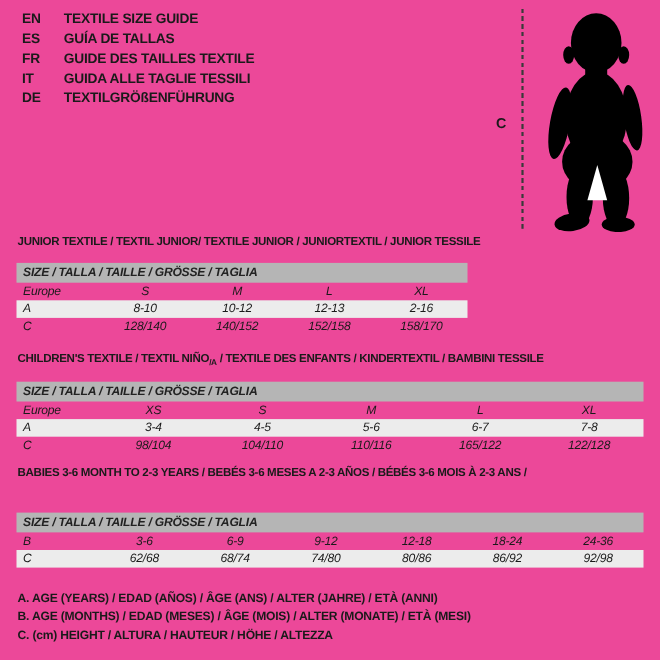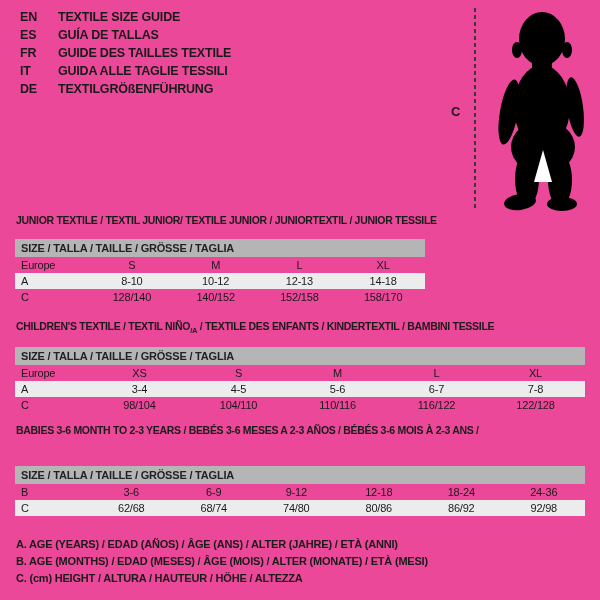--- a/index.html
+++ b/index.html
@@ -17,21 +17,21 @@
   
   .figure { position:absolute; left:445px; top:4px; width:152px; height:210px; }
   .vline { position:absolute; left:29px; top:4px; width:2px; height:200px;
            background-image:repeating-linear-gradient(#3a3a3a 0 4px, transparent 4px 7px); }
   .c-label { position:absolute; left:6px; top:100px; font-weight:bold; font-size:13px; }
   .baby-svg { position:absolute; left:42px; top:0; }
 
   
   .tbl-title { position:absolute; left:16px; font-weight:bold; font-size:10.5px;
                letter-spacing:-0.3px; white-space:nowrap; line-height:16px; }
-  .tbl { position:absolute; left:15px; }
+  .tbl { position:absolute; left:15px;font-style:italic; }
   .size-bar { height:18px; line-height:18px; background:#b5b5b5; color:#222;
               font-weight:bold; font-size:11px; letter-spacing:-0.2px; padding-left:6px; }
   .trow { display:flex; height:16px; line-height:16px; font-size:11px; letter-spacing:-0.2px; }
   .trow.shaded { background:#ececec; }
   .tlabel { width:75px; padding-left:6px; }
   .tcell { flex:1; text-align:center; }
 
   
   .footnotes { position:absolute; left:16px; top:536px; }
   .fnote { font-weight:bold; font-size:11px; letter-spacing:-0.2px; line-height:17px; white-space:nowrap; }
@@ -99,21 +99,21 @@
       <span class="tcell">S</span>
       <span class="tcell">M</span>
       <span class="tcell">L</span>
       <span class="tcell">XL</span>
     </div>
     <div class="trow shaded">
       <span class="tlabel">A</span>
       <span class="tcell">8-10</span>
       <span class="tcell">10-12</span>
       <span class="tcell">12-13</span>
-      <span class="tcell">14-18</span>
+      <span class="tcell">2-16</span>
     </div>
     <div class="trow">
       <span class="tlabel">C</span>
       <span class="tcell">128/140</span>
       <span class="tcell">140/152</span>
       <span class="tcell">152/158</span>
       <span class="tcell">158/170</span>
     </div>
   </div>
 
@@ -134,21 +134,21 @@
       <span class="tcell">4-5</span>
       <span class="tcell">5-6</span>
       <span class="tcell">6-7</span>
       <span class="tcell">7-8</span>
     </div>
     <div class="trow">
       <span class="tlabel">C</span>
       <span class="tcell">98/104</span>
       <span class="tcell">104/110</span>
       <span class="tcell">110/116</span>
-      <span class="tcell">116/122</span>
+      <span class="tcell">165/122</span>
       <span class="tcell">122/128</span>
     </div>
   </div>
 
   <div class="tbl-title t3-title">
     <span style="display:block">BABIES 3-6 MONTH TO 2-3 YEARS / BEBÉS 3-6 MESES A 2-3 AÑOS / BÉBÉS 3-6 MOIS À 2-3 ANS /</span>
   </div>
   <div class="tbl t3">
     <div class="size-bar">SIZE / TALLA / TAILLE / GRÖSSE / TAGLIA</div>
     <div class="trow">

